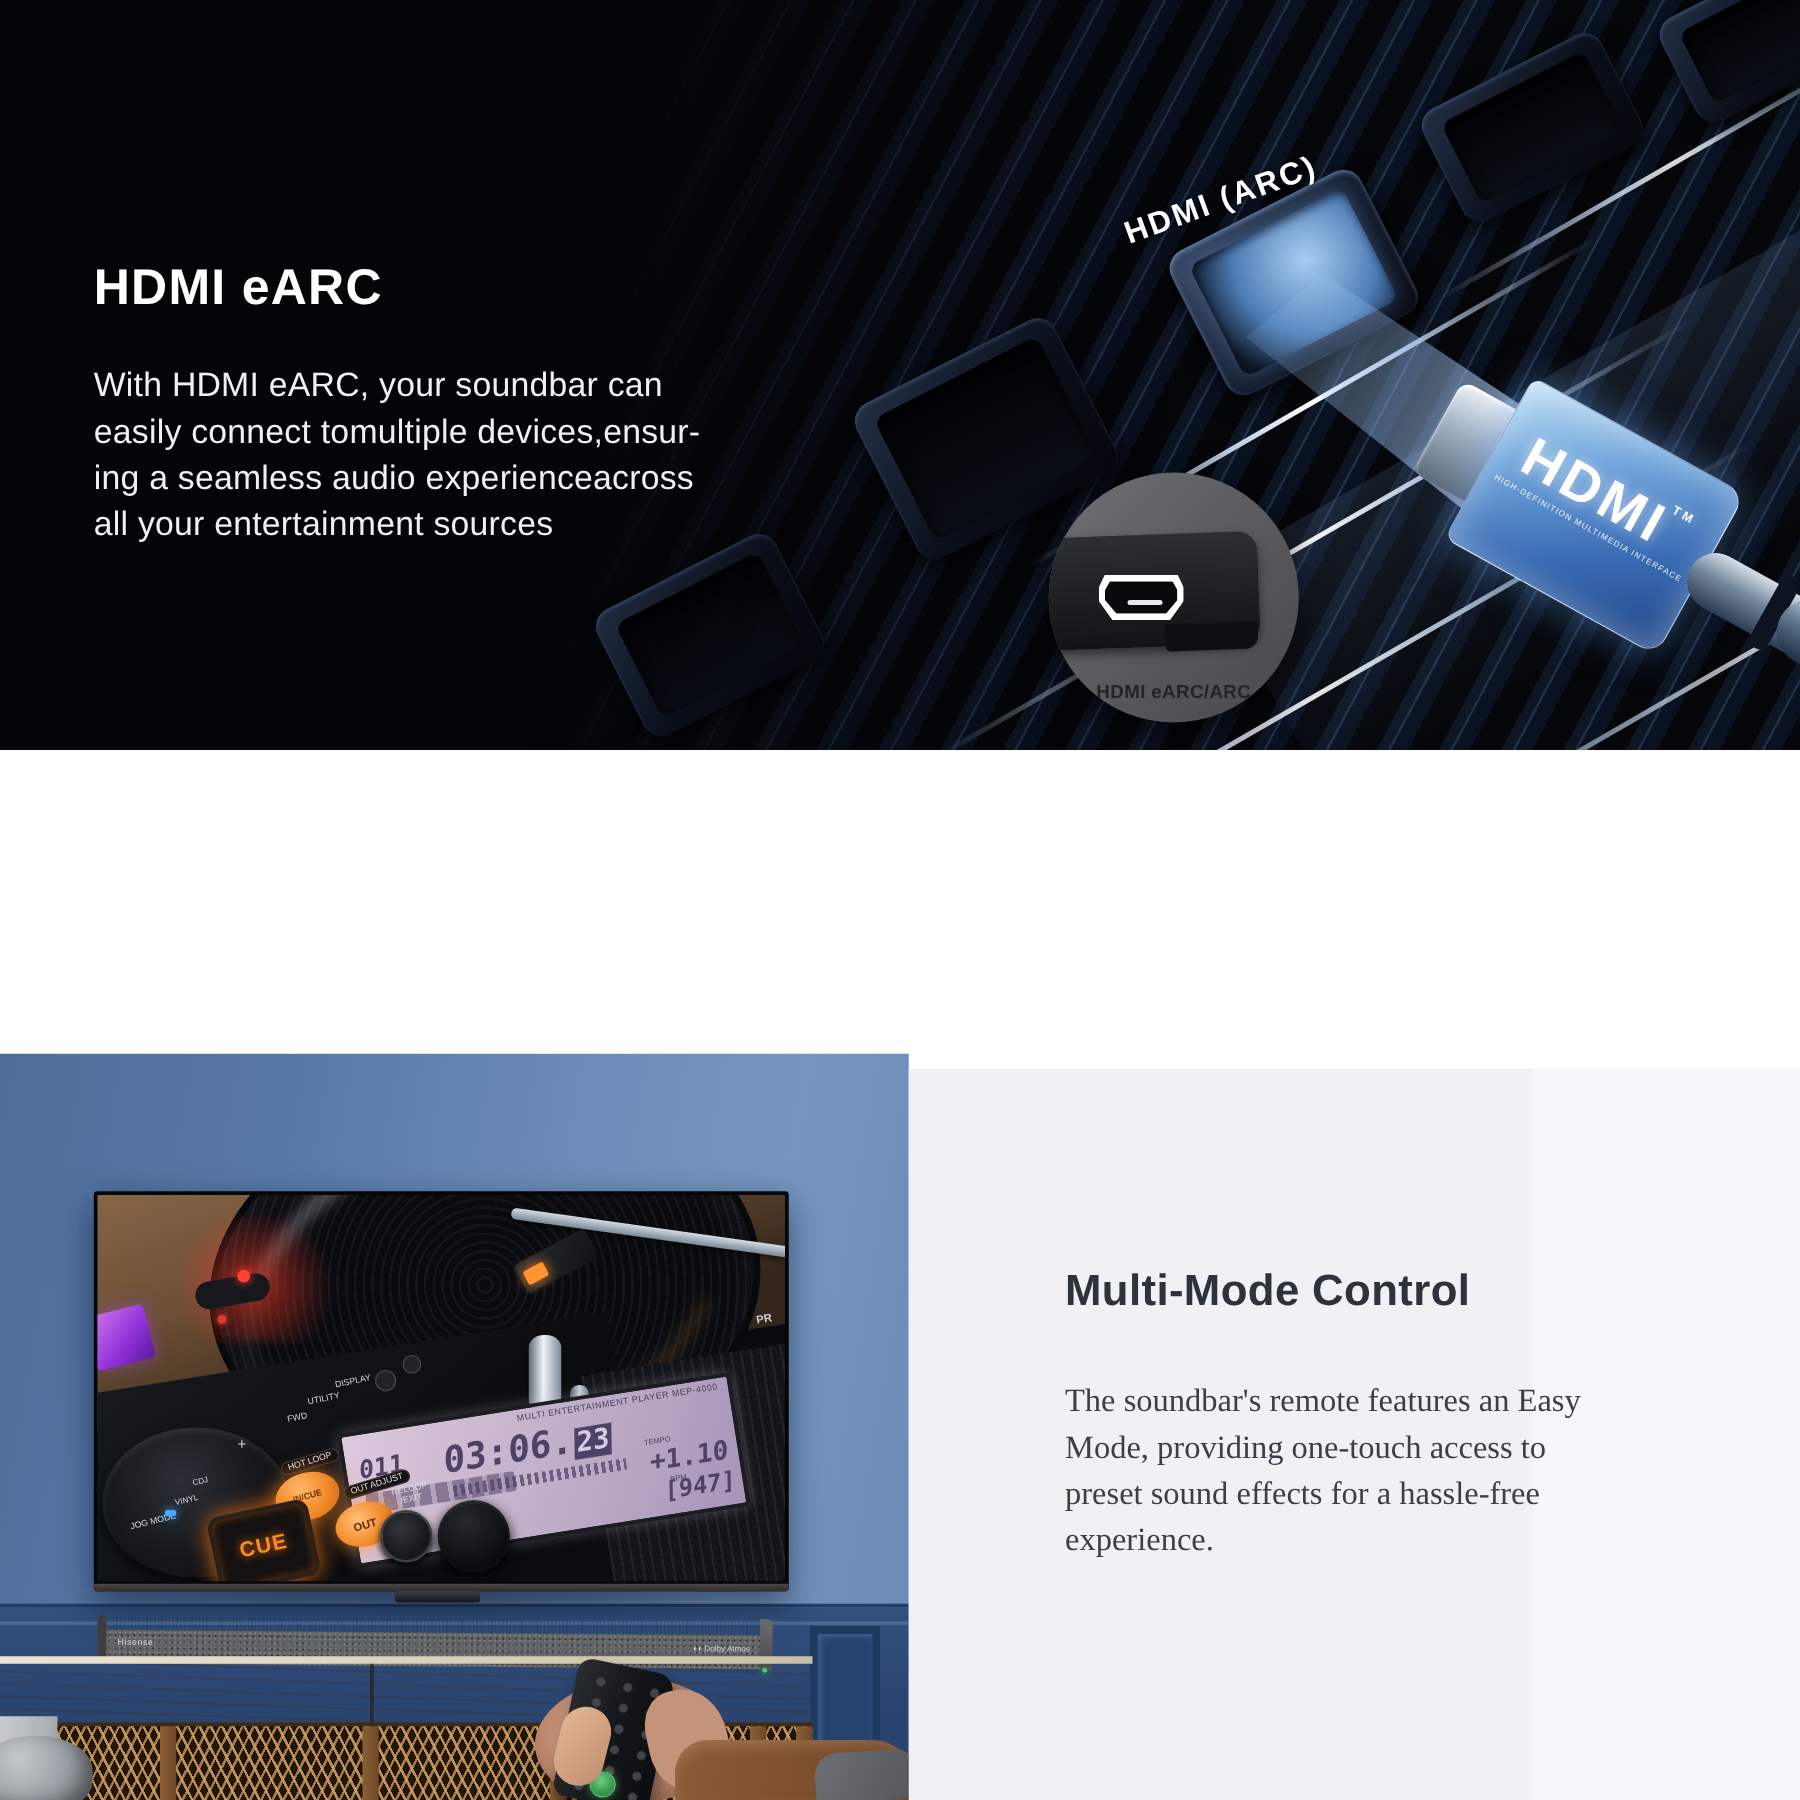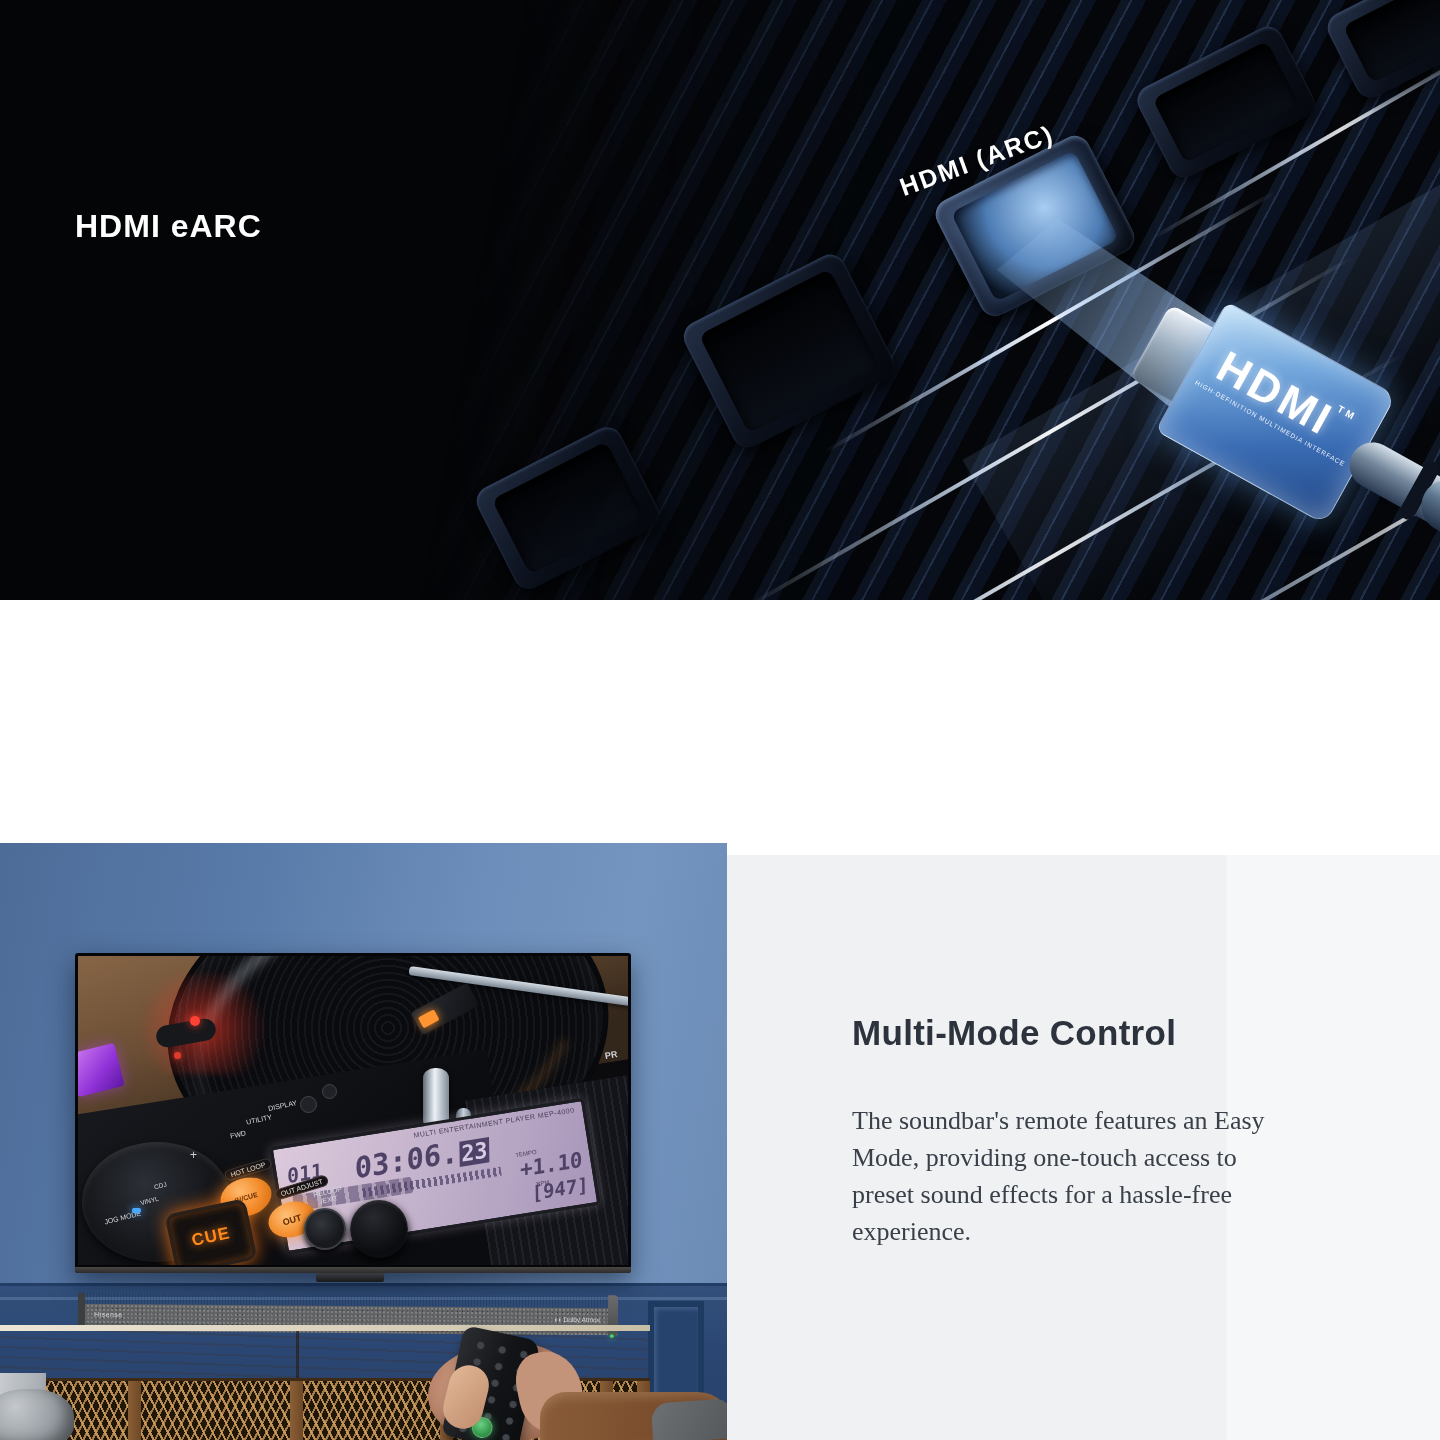--- a/index.html
+++ b/index.html
@@ -67,21 +67,21 @@
     transform:rotate(-2deg);background:linear-gradient(#2e2f32,#1a1b1d 70%,#121315);box-shadow:0 4px 8px rgba(0,0,0,.5);}
   .co-step{position:absolute;right:2px;bottom:-4px;width:74px;height:22px;background:#0e0f10;border-radius:0 0 10px 4px;}
   .co-hdmi{position:absolute;left:40px;top:82px;width:68px;height:36px;background:#ffffff;
     clip-path:polygon(7% 0,93% 0,100% 28%,100% 58%,84% 100%,16% 100%,0 58%,0 28%);}
   .co-hdmi-in{position:absolute;left:5px;top:5px;right:5px;bottom:5px;background:#0a0a0c;
     clip-path:polygon(7% 0,93% 0,100% 28%,100% 58%,84% 100%,16% 100%,0 58%,0 28%);}
   .co-slot{position:absolute;left:18px;bottom:7px;width:28px;height:4px;border-radius:2px;background:#e8e8ea;}
   .co-label{position:absolute;left:0;right:0;bottom:16px;text-align:center;font-size:15px;font-weight:600;
     color:#232426;letter-spacing:.3px;}
 
-  .t-head{position:absolute;left:75px;top:208px;font-size:32px;font-weight:700;color:#ffffff;letter-spacing:1px;}
+  .t-head{position:absolute;left:75px;top:208px;font-size:40px;font-weight:700;color:#ffffff;letter-spacing:1px;}
   .t-body{position:absolute;left:75px;top:290px;font-size:27px;line-height:37px;color:#eef0f3;
     white-space:pre-line;letter-spacing:.2px;}
 
   
   .sec-gap{position:absolute;left:0;top:600px;width:1440px;height:243px;background:#ffffff;}
 
   
   .sec-bottom{position:absolute;left:0;top:843px;width:1440px;height:597px;}
   .photo{position:absolute;left:0;top:0;width:727px;height:597px;overflow:hidden;
     background:linear-gradient(100deg,#4e6c98 0%,#587aa8 30%,#6c8db9 58%,#7495bf 78%,#6a8ab4 100%);}
@@ -278,33 +278,48 @@
     <div class="port" style="left:488px;top:452px;width:160px;height:112px;opacity:.92;">
       <div class="bez"></div>
         <div class="hole"></div>
     </div>
 
     <div class="arc-label">HDMI  (ARC)</div>
 
     <div class="beam"></div>
     <div class="beamglow"></div>
 
+    <div class="callout">
+      <div class="co-panel">
+        <div class="co-step"></div>
+      </div>
+      <div class="co-hdmi">
+        <div class="co-hdmi-in">
+          <div class="co-slot"></div>
+        </div>
+      </div>
+      <div class="co-label">HDMI eARC/ARC</div>
+    </div>
 
     <div class="connector">
       <div class="cn-tip"></div>
       <div class="cn-body">
         <div class="cn-logo"><span>HDMI</span><span class="cn-tm">TM</span></div>
         <div class="cn-cap">HIGH-DEFINITION MULTIMEDIA INTERFACE</div>
       </div>
       <div class="cn-cable"></div>
       <div class="cn-ring"></div>
       <div class="cn-cable2"></div>
     </div>
 
     <h1 class="t-head" style="margin:0;">HDMI eARC</h1>
+    <p class="t-body" style="margin:0;">With HDMI eARC, your soundbar can
+easily connect tomultiple devices,ensur-
+ing a seamless audio experienceacross
+all your entertainment sources</p>
   </section>
 
   <div class="sec-gap"></div>
 
   <section class="sec-bottom">
 
     <div class="photo">
       <div class="wainscot"></div>
       <div class="rail"></div>
       <div class="vpanel"></div>

